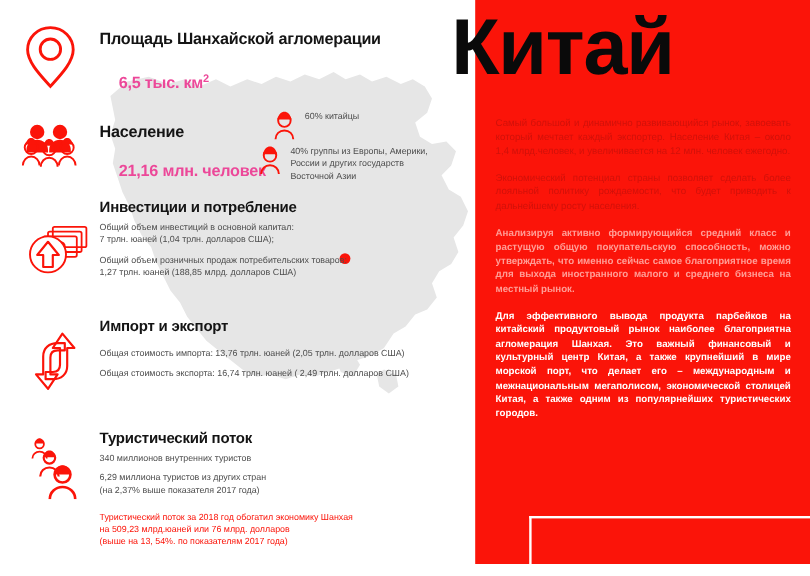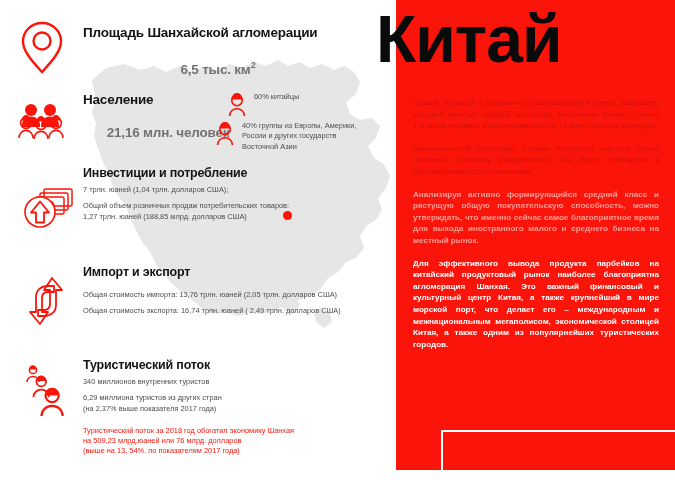--- a/index.html
+++ b/index.html
@@ -47,22 +47,22 @@
   .rp-p.light{color:#ffffff;font-weight:bold;}
 
   
   .block{position:absolute;z-index:4;}
   .blk-head{
     font-size:12.5px;font-weight:bold;color:#141414;margin:0 0 4px 0;
     line-height:15px;letter-spacing:-0.2px;
   }
   .blk-head.big{font-size:13.5px;line-height:17px;}
   .blk-sub{
-    font-size:13.5px;font-weight:bold;color:#737373;margin:16px;
-    line-height:17px;letter-spacing:-0.2px;text-align:center;
+    font-size:13.5px;font-weight:bold;color:#ec4899;margin:16px;
+    line-height:17px;letter-spacing:-0.2px;
   }
   .blk-line{
     font-size:7.4px;line-height:10.3px;color:#4d4d4d;margin:0;
   }
   .blk-gap{height:6px;}
   .blk-line.red{color:#fb1409;}
 
   .icon{position:absolute;z-index:4;}
   .icon svg{display:block;}
 
@@ -132,21 +132,21 @@
         <circle cx="38" cy="22" r="5.4"></circle>
           <path d="M31 37c0-4.4 3.3-7.6 7-7.6s7 3.2 7 7.6"></path>
       </g>
       <g fill="#fb1409">
         <path d="M3 19.5c1.3-4 3-5.6 5-5.6s3.7 1.6 5 5.6z"></path>
         <path d="M18 20.5c1.3-4 3-5.6 5-5.6s3.7 1.6 5 5.6z"></path>
         <path d="M33 19.5c1.3-4 3-5.6 5-5.6s3.7 1.6 5 5.6z"></path>
       </g>
     </svg>
   </div>
-  <div class="block" style="left:83px;top:91px;width:170px;">
+  <div class="block" style="left:83px;top:101px;width:170px;">
     <div class="blk-head big">Население</div>
     <div class="blk-sub">21,16 млн. человек</div>
   </div>
 
   <div class="mini-row" style="left:228px;top:92px;width:180px;">
     <span class="mini-ico">
       <svg width="18" height="26" viewBox="0 0 18 26">
         <path d="M3 7.5c1.4-4.6 3.3-6.4 6-6.4s4.6 1.8 6 6.4z" fill="#fb1409"></path>
         <circle cx="9" cy="8.5" r="5.2" fill="none" stroke="#fb1409" stroke-width="1.6"></circle>
         <path d="M1.6 24c0-4.2 3.3-7.3 7.4-7.3s7.4 3.1 7.4 7.3" fill="none" stroke="#fb1409" stroke-width="1.6"></path>
@@ -178,20 +178,21 @@
         <rect x="14" y="13" width="28" height="17" rx="1.5"></rect>
         <circle cx="28" cy="21.5" r="4"></circle>
       </g>
       <circle cx="18" cy="28" r="15" fill="#ffffff" stroke="#fb1409" stroke-width="1.6"></circle>
       <path d="M18 17.5 L27 28.5 L22 28.5 L22 38.5 L14 38.5 L14 28.5 L9 28.5 Z" fill="none" stroke="#fb1409" stroke-width="1.8" stroke-linejoin="round"></path>
     </svg>
   </div>
   <div class="block" style="left:83px;top:166px;width:300px;">
     <div class="blk-head">Инвестиции и потребление</div>
     <div>
+      <p class="blk-line">Общий объем инвестиций в основной капитал:</p>
       <p class="blk-line">7 трлн. юаней (1,04 трлн. долларов США);</p>
     </div>
     <div class="blk-gap"></div>
     <div>
       <p class="blk-line">Общий объем розничных продаж потребительских товаров:</p>
       <p class="blk-line">1,27 трлн. юаней (188,85 млрд. долларов США)</p>
     </div>
   </div>
 
   <div class="icon" style="left:22px;top:272px;">

